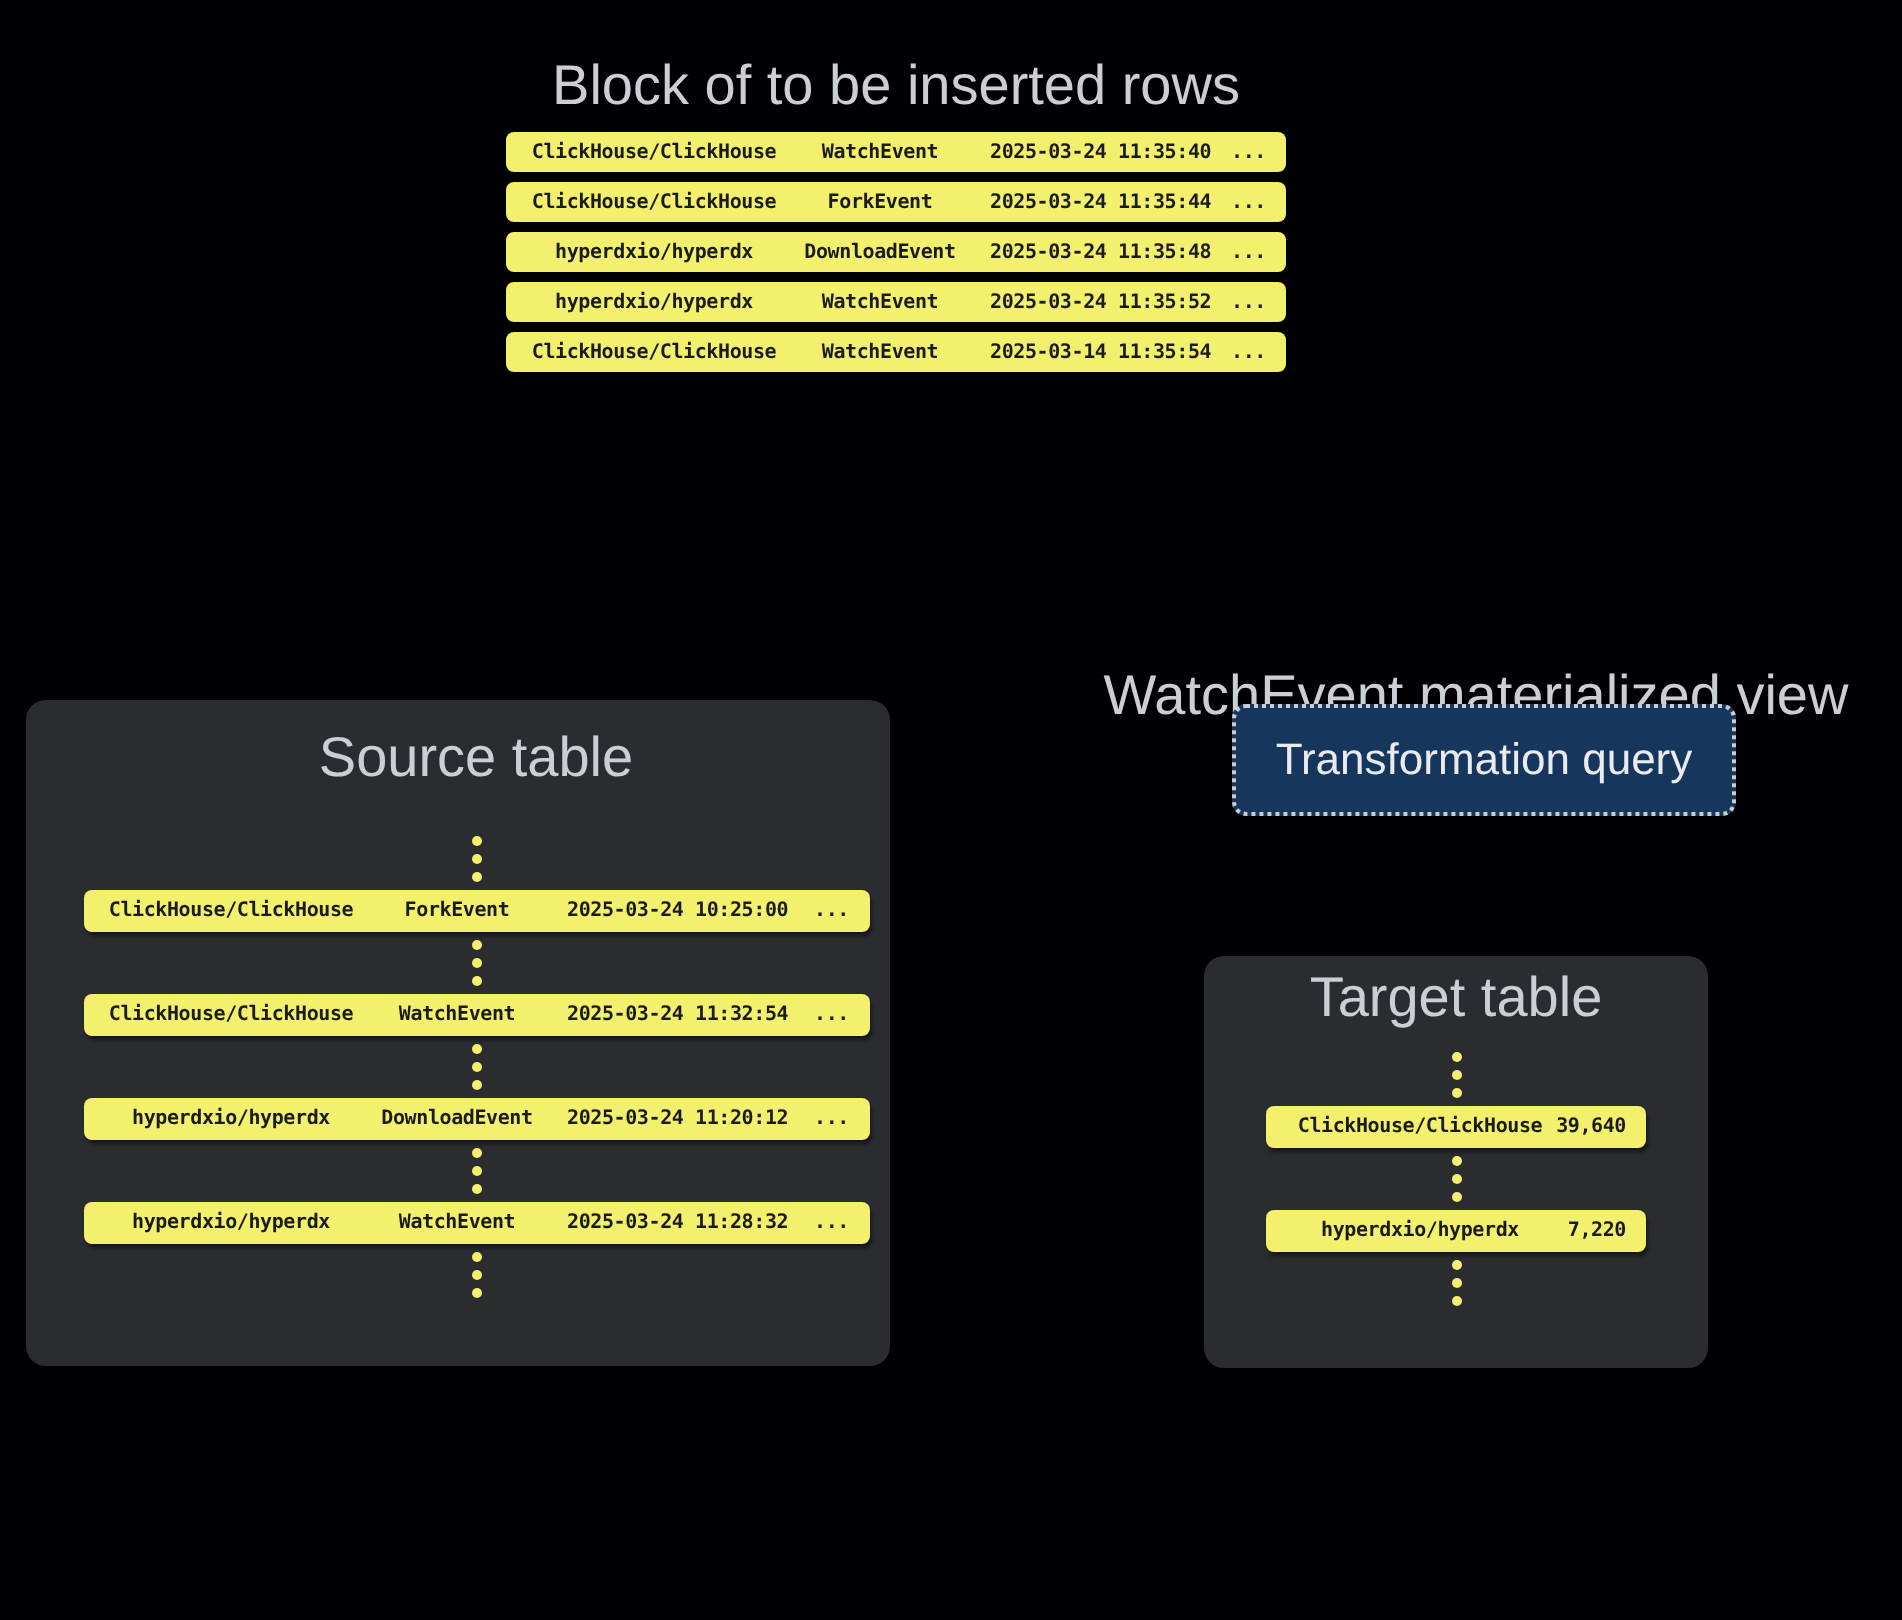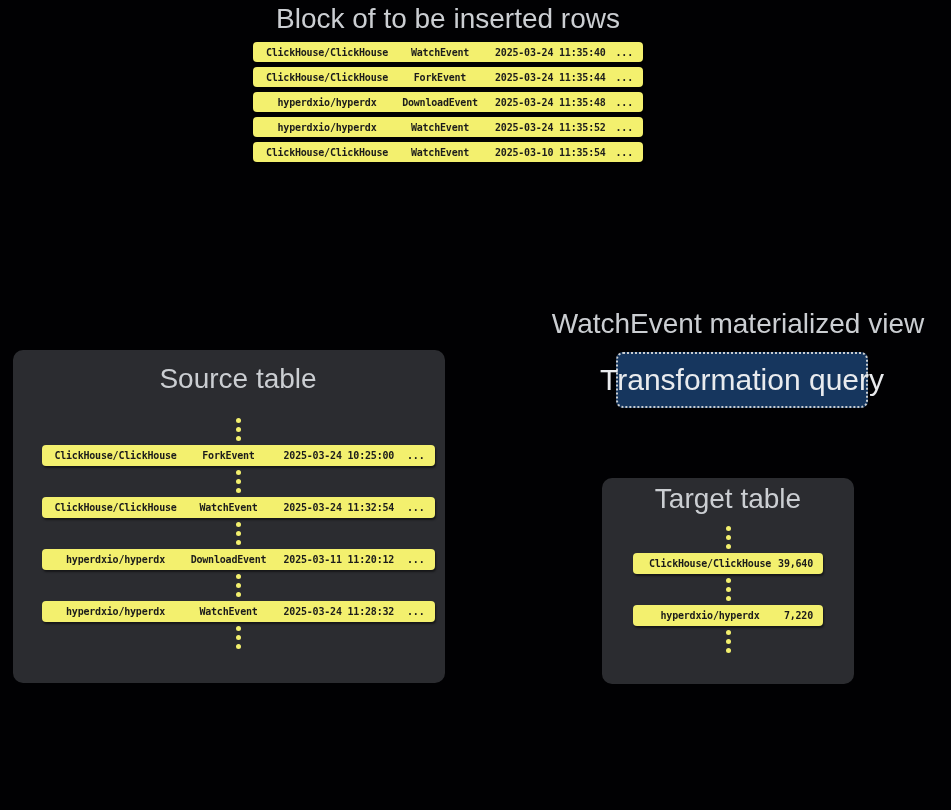--- a/index.html
+++ b/index.html
@@ -13,21 +13,21 @@
     --button-text: #e9ebee;
   }
   * { margin:0; padding:0; box-sizing:border-box; }
   html,body { width:951px; height:810px; background:var(--bg); overflow:hidden; }
   .canvas {
     position:relative; width:951px; height:810px; background:var(--bg);
     font-family:"Liberation Sans", sans-serif;
   }
   .heading {
     color:var(--heading); font-size:28px; line-height:34px; font-weight:400;
-    text-align:center; white-space:nowrap;
+    text-align:center; white-space:nowrap;margin-top:24px;
   }
   .mono {
     font-family:"DejaVu Sans Mono", monospace; font-weight:bold; font-size:10px;
     letter-spacing:-0.2px; color:var(--row-text); white-space:nowrap;
   }
   
   .yrow {
     background:var(--yellow); border-radius:4px; height:21px; width:100%;
     display:flex; align-items:center; padding:0 10px;
     box-shadow:1px 2px 2px rgba(0,0,0,0.5);
@@ -56,21 +56,21 @@
   .target-panel { left:602px; top:478px; width:252px; height:206px; }
   .target-panel .heading { margin-top:4px; }
   .target-panel .stack { margin-top:10px; display:flex; flex-direction:column;
     align-items:center; gap:4px; width:190px; }
   
   .imv-title { position:absolute; left:525px; top:307px; width:426px; }
   .tq-box {
     position:absolute; left:616px; top:352px; width:252px; height:56px;
     background:var(--blue); border:2px dotted var(--blue-border); border-radius:7px;
     display:flex; align-items:center; justify-content:center;
-    color:var(--button-text); font-size:30px; white-space:nowrap;
+    color:var(--button-text); font-size:22px; white-space:nowrap;
   }
 </style>
 </head>
 <body>
 
 <div class="canvas">
 
   <div class="insert-block">
     <div class="heading">Block of to be inserted rows</div>
     <div class="insert-rows">
@@ -94,21 +94,21 @@
       </div>
       <div class="yrow">
         <span class="mono c-repo">hyperdxio/hyperdx</span>
         <span class="mono c-event">WatchEvent</span>
         <span class="mono c-time">2025-03-24 11:35:52</span>
         <span class="mono c-more">...</span>
       </div>
       <div class="yrow">
         <span class="mono c-repo">ClickHouse/ClickHouse</span>
         <span class="mono c-event">WatchEvent</span>
-        <span class="mono c-time">2025-03-10 11:35:54</span>
+        <span class="mono c-time">2025-03-14 11:35:54</span>
         <span class="mono c-more">...</span>
       </div>
     </div>
   </div>
 
   <div class="panel source-panel">
     <div class="heading">Source table</div>
     <div class="stack">
       <div class="dots">
           <span class="dot"></span>
@@ -133,21 +133,21 @@
         <span class="mono c-more">...</span>
       </div>
       <div class="dots">
           <span class="dot"></span>
           <span class="dot"></span>
           <span class="dot"></span>
         </div>
       <div class="yrow">
         <span class="mono c-repo">hyperdxio/hyperdx</span>
         <span class="mono c-event">DownloadEvent</span>
-        <span class="mono c-time">2025-03-11 11:20:12</span>
+        <span class="mono c-time">2025-03-24 11:20:12</span>
         <span class="mono c-more">...</span>
       </div>
       <div class="dots">
           <span class="dot"></span>
           <span class="dot"></span>
           <span class="dot"></span>
         </div>
       <div class="yrow">
         <span class="mono c-repo">hyperdxio/hyperdx</span>
         <span class="mono c-event">WatchEvent</span>

